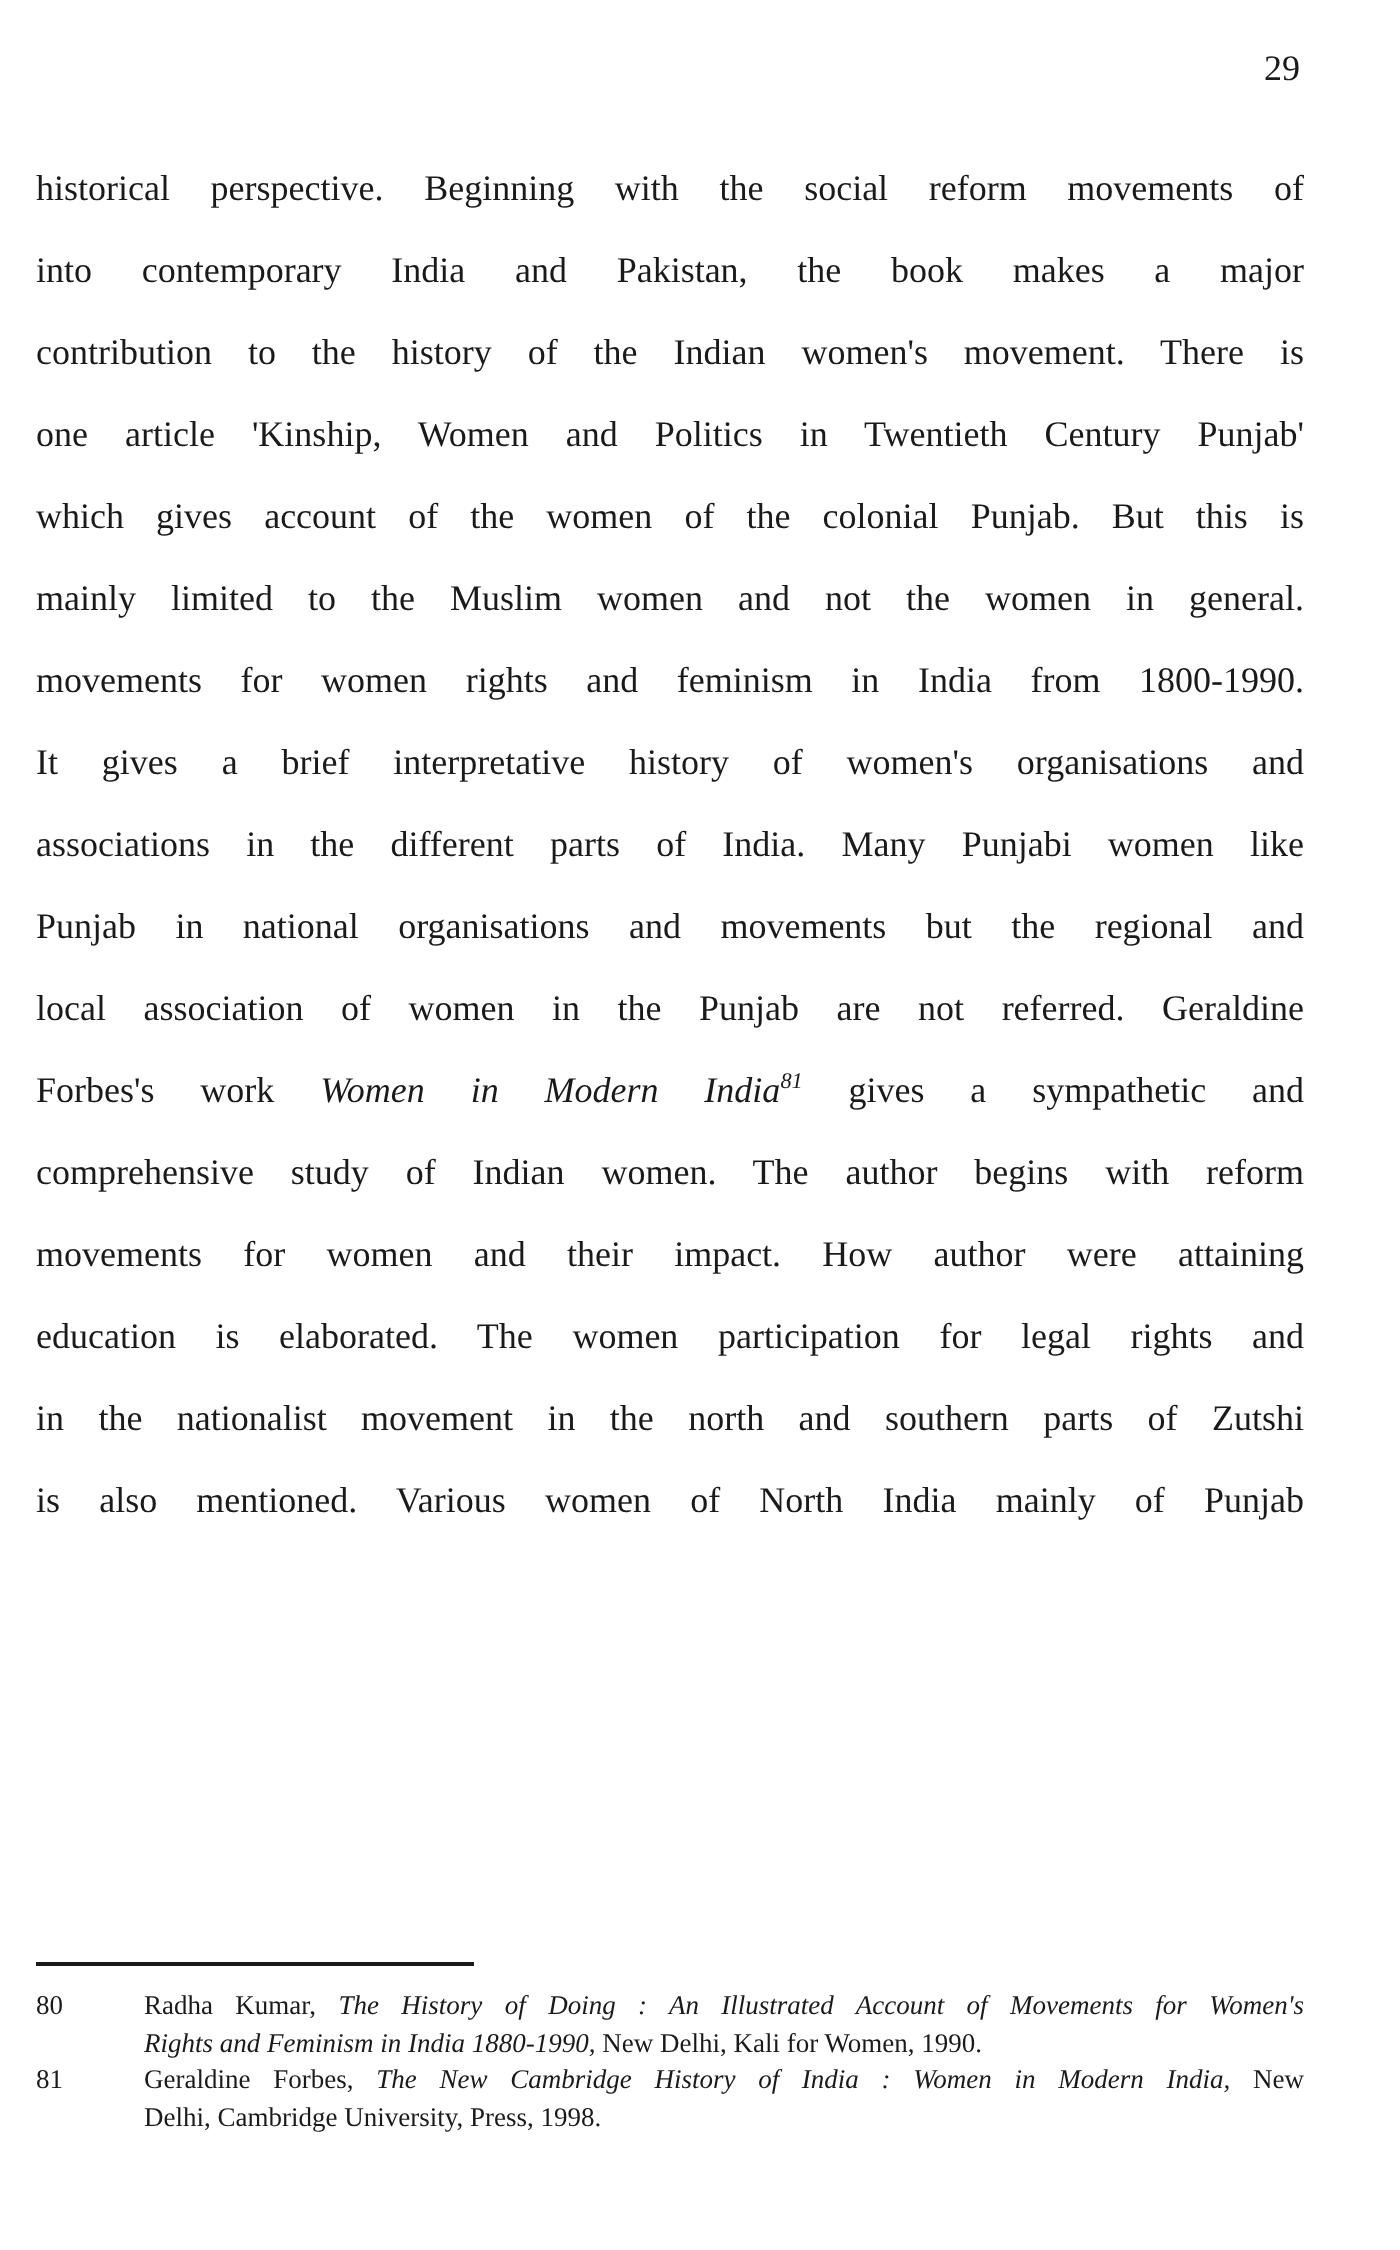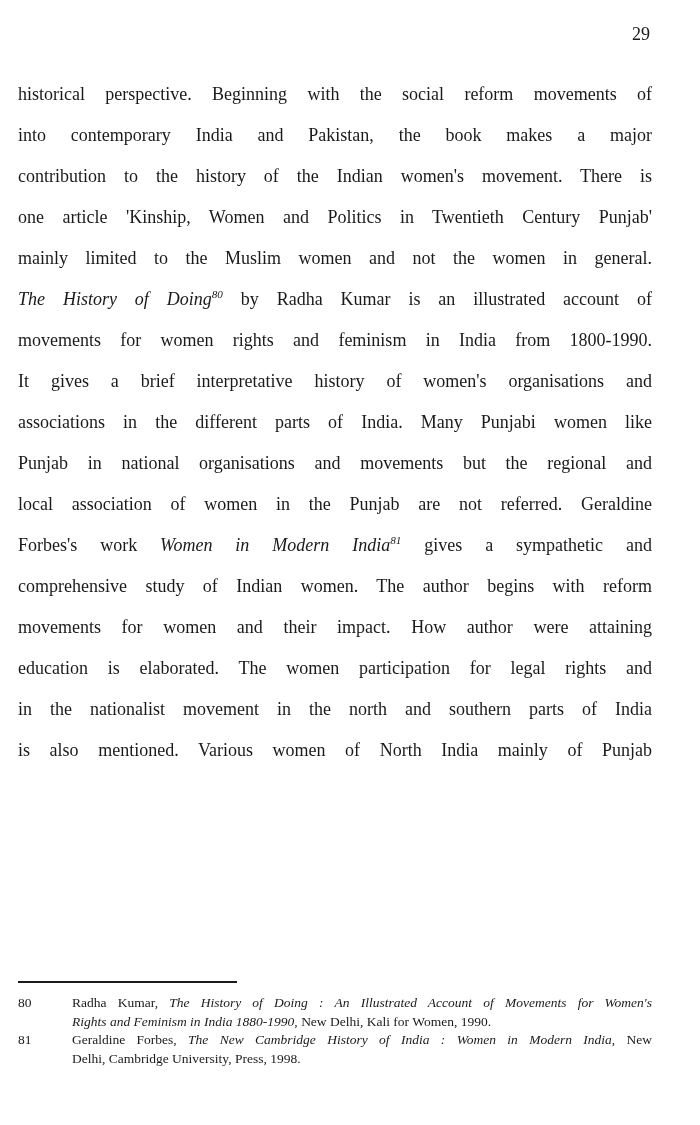--- a/index.html
+++ b/index.html
@@ -75,32 +75,32 @@
 </head>
 <body>
 
 <div class="page">
   <div class="page-number">29</div>
   <div class="body-text">
       <div class="line"><span>historical perspective. Beginning with the social reform movements of</span></div>
       <div class="line"><span>into contemporary India and Pakistan, the book makes a major</span></div>
       <div class="line"><span>contribution to the history of the Indian women's movement. There is</span></div>
       <div class="line"><span>one article 'Kinship, Women and Politics in Twentieth Century Punjab'</span></div>
+      <div class="line"><span>which gives account of the women of the colonial Punjab. But this is</span></div>
       <div class="line"><span>mainly limited to the Muslim women and not the women in general.</span></div>
-      <div class="line"><span class="it">The History of Doing</span><sup class="it">80</sup><span> by Radha Kumar is an illustrated account of</span></div>
       <div class="line"><span>movements for women rights and feminism in India from 1800-1990.</span></div>
       <div class="line"><span>It gives a brief interpretative history of women's organisations and</span></div>
       <div class="line"><span>associations in the different parts of India. Many Punjabi women like</span></div>
       <div class="line"><span>Punjab in national organisations and movements but the regional and</span></div>
       <div class="line"><span>local association of women in the Punjab are not referred. Geraldine</span></div>
       <div class="line"><span>Forbes's work </span><span class="it">Women in Modern India</span><sup class="it">81</sup><span> gives a sympathetic and</span></div>
       <div class="line"><span>comprehensive study of Indian women. The author begins with reform</span></div>
       <div class="line"><span>movements for women and their impact. How author were attaining</span></div>
       <div class="line"><span>education is elaborated. The women participation for legal rights and</span></div>
-      <div class="line"><span>in the nationalist movement in the north and southern parts of India</span></div>
+      <div class="line"><span>in the nationalist movement in the north and southern parts of Zutshi</span></div>
       <div class="line"><span>is also mentioned. Various women of North India mainly of Punjab</span></div>
     </div>
   <div class="fn-separator"></div>
   <div class="footnotes">
       <div class="footnote">
         <div class="fn-num">80</div>
         <div class="fn-body">
           <div class="fn-line just"><span>Radha Kumar, </span><span class="it">The History of Doing : An Illustrated Account of Movements for Women's</span></div>
           <div class="fn-line"><span class="it">Rights and Feminism in India 1880-1990,</span><span> New Delhi, Kali for Women, 1990.</span></div>
         </div>

